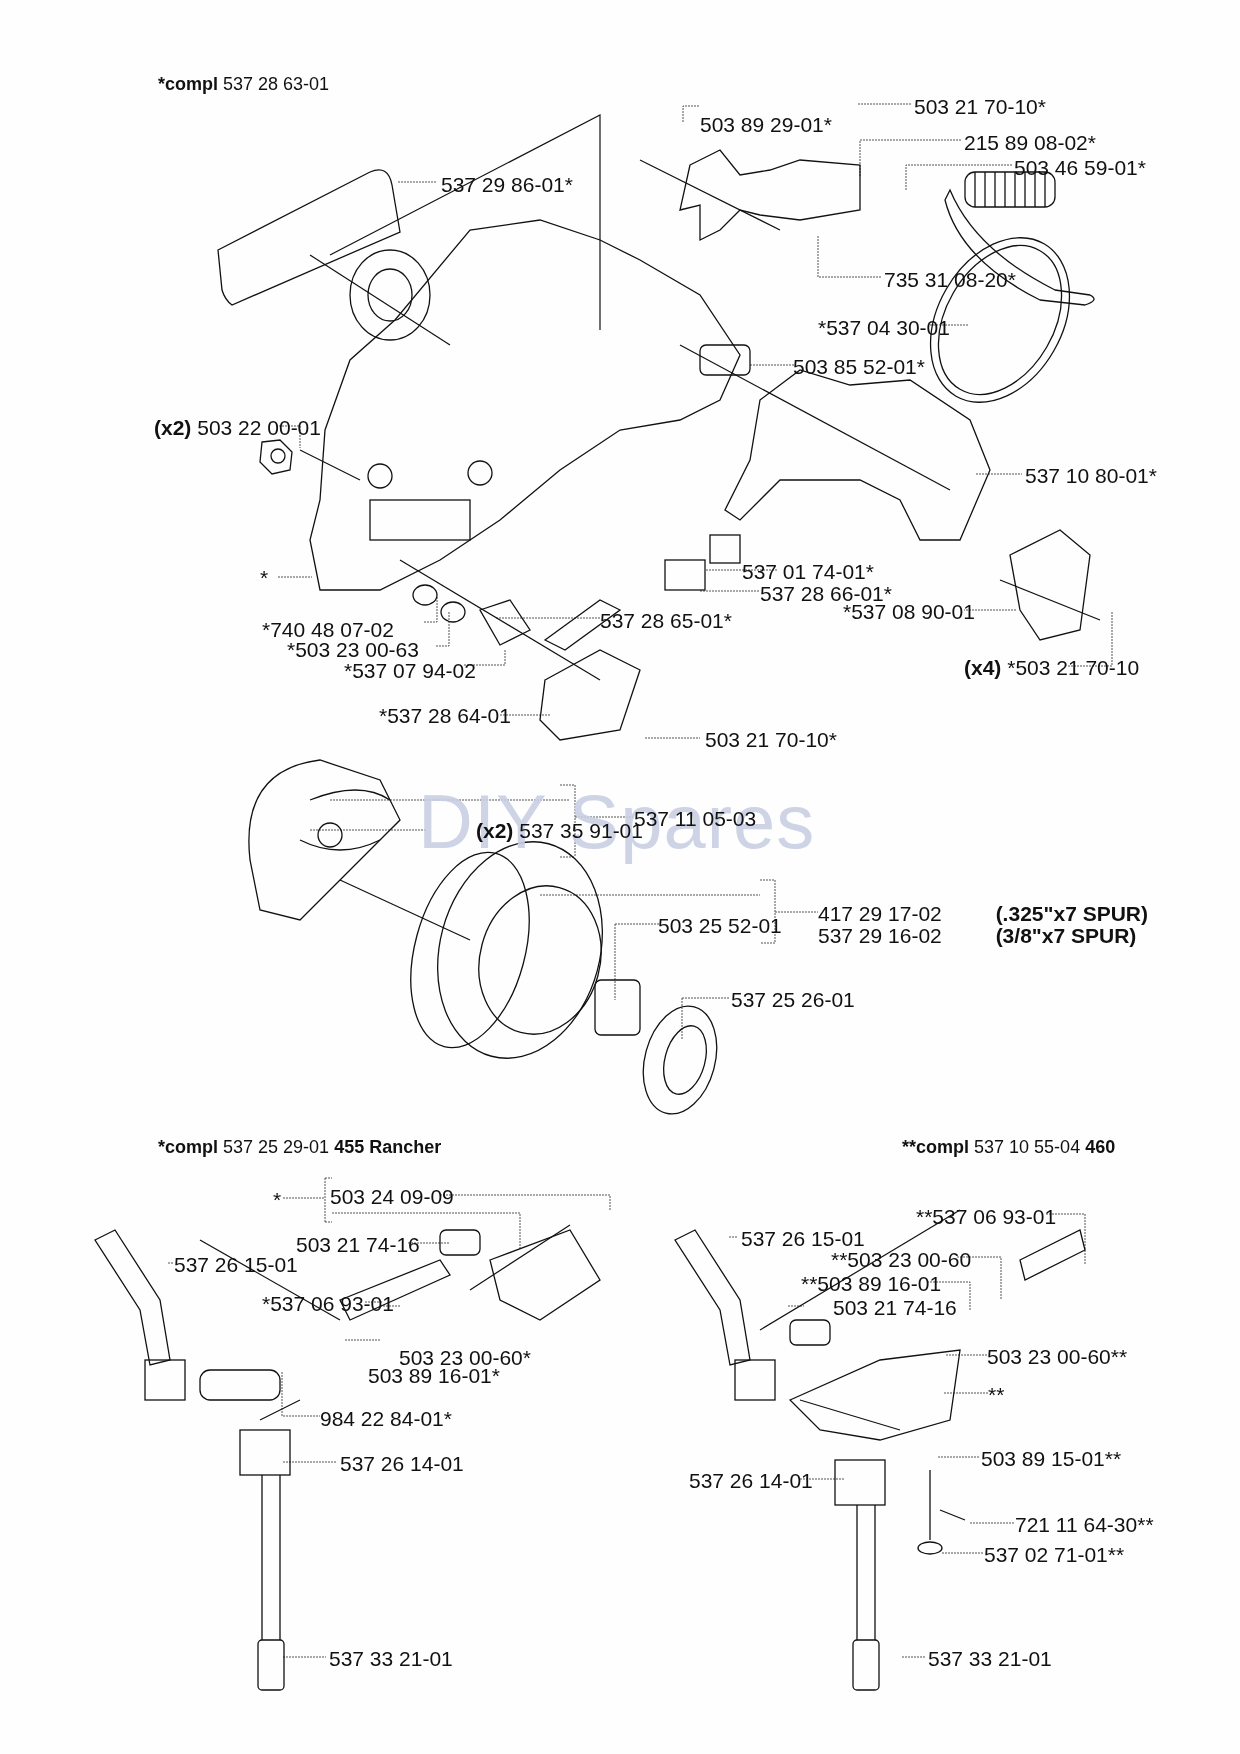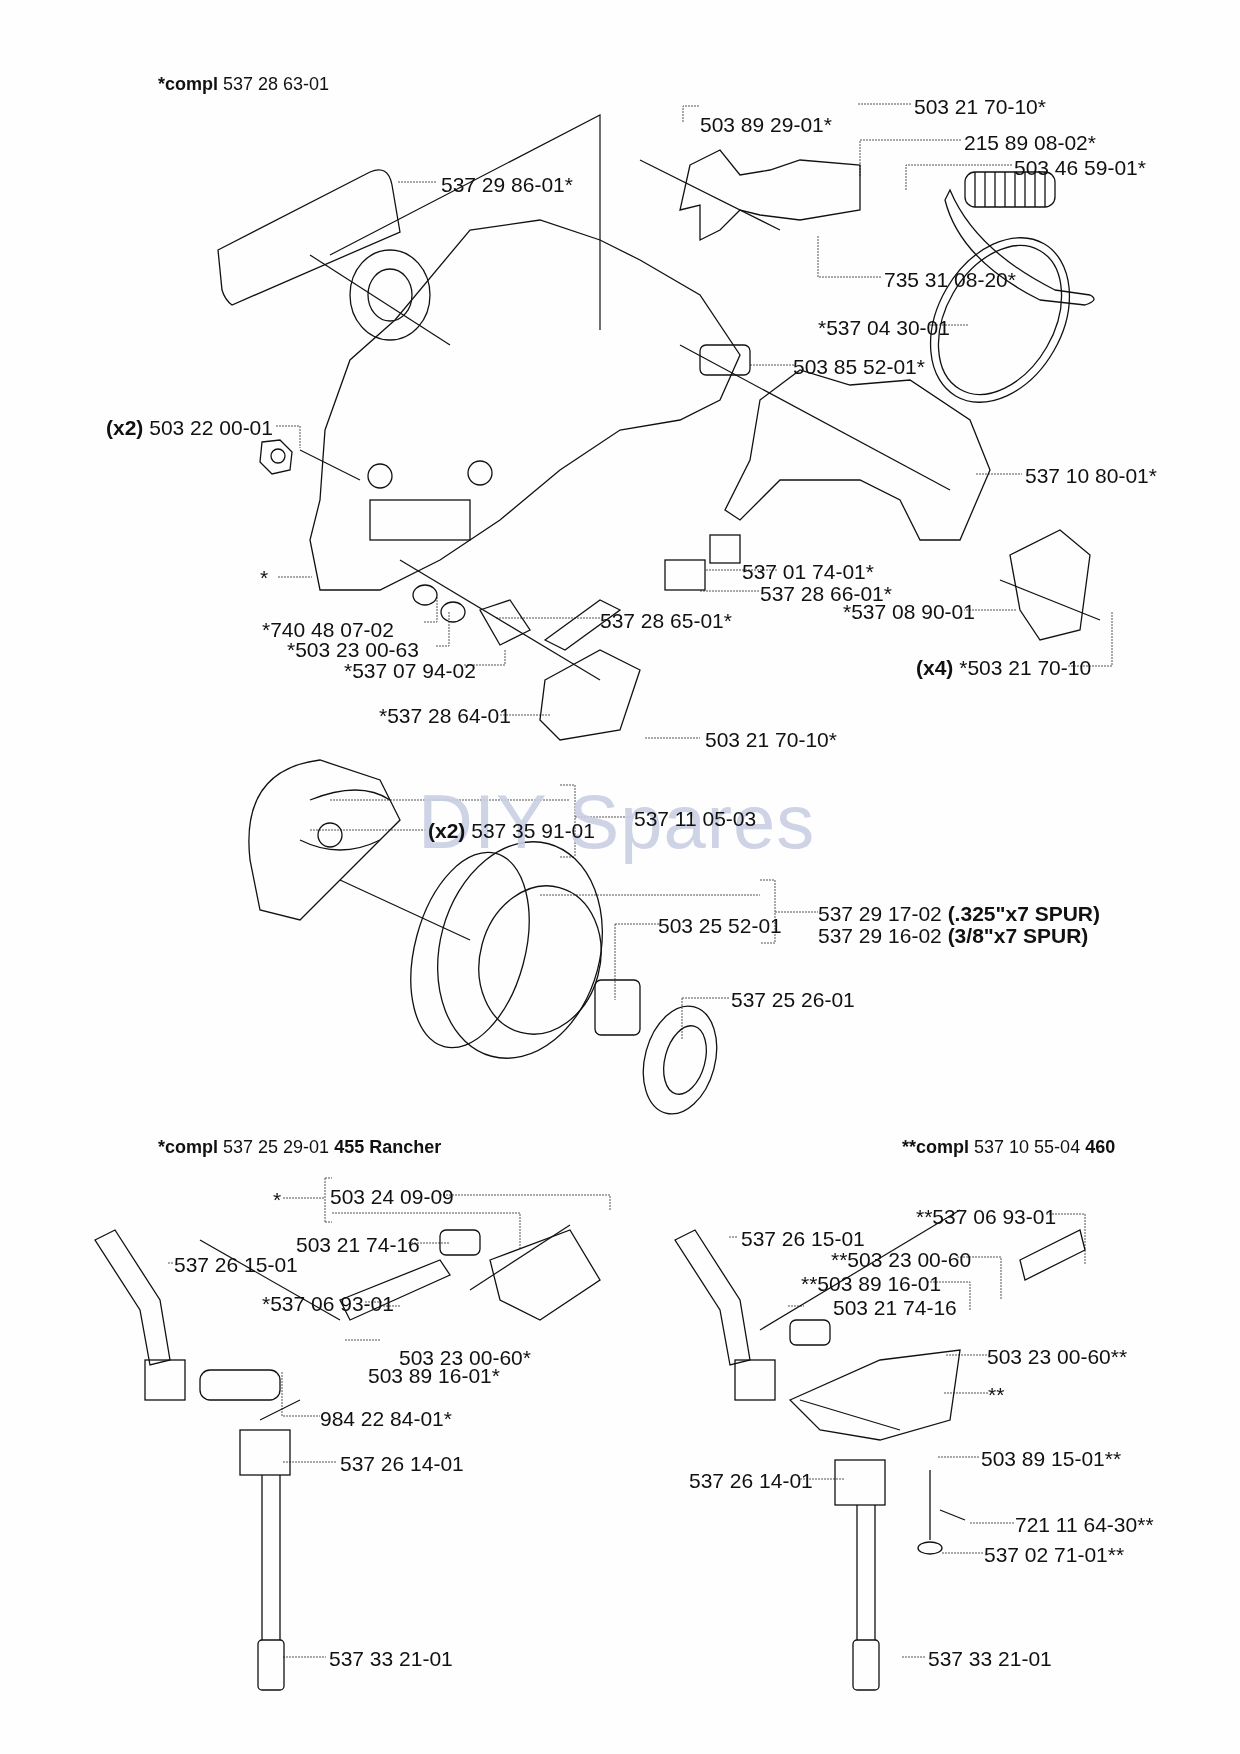--- a/index.html
+++ b/index.html
@@ -1,19 +1,19 @@
 <!DOCTYPE html>
 <html><head>
 <meta charset="utf-8">
 <style>
   html, body { margin:0; padding:0; background:#fdfefd; }
   body { width:1240px; height:1754px; position:relative; overflow:hidden;
          font-family:"Liberation Sans", sans-serif; color:#111; }
   .lbl { position:absolute; font-size:21px; white-space:nowrap; line-height:1; }
-  .lbl b { font-weight:bold; }
+  .lbl b { font-weight:bold;margin-left:48px; }
   .hdr { position:absolute; font-size:18px; white-space:nowrap; line-height:1; }
   svg.draw { position:absolute; left:0; top:0; }
   .wm { position:absolute; left:418px; top:778px; font-size:76px; color:#c9cfe3;
         font-family:"Liberation Sans", sans-serif; letter-spacing:1px; opacity:0.9; }
 </style>
 </head>
 <body>
 
 <svg class="draw" width="1240" height="1754" viewBox="0 0 1240 1754" fill="none" stroke="#111" stroke-width="1.3">
 
@@ -197,21 +197,21 @@
 </div>
 <div class="lbl" style="left:379px;top:705px">*537 28 64-01</div>
 <div class="lbl" style="left:705px;top:729px">503 21 70-10*</div>
 
 <div class="lbl" style="left:634px;top:808px">537 11 05-03</div>
 <div class="lbl" style="left:428px;top:820px">
   <b>(x2)</b>
   <span>537 35 91-01</span>
 </div>
 <div class="lbl" style="left:818px;top:903px">
-  <span>537 29 17-02</span>
+  <span>417 29 17-02</span>
   <b>(.325"x7 SPUR)</b>
 </div>
 <div class="lbl" style="left:818px;top:925px">
   <span>537 29 16-02</span>
   <b>(3/8"x7 SPUR)</b>
 </div>
 <div class="lbl" style="left:658px;top:915px">503 25 52-01</div>
 <div class="lbl" style="left:731px;top:989px">537 25 26-01</div>
 
 <div class="hdr" style="left:158px;top:1138px">

